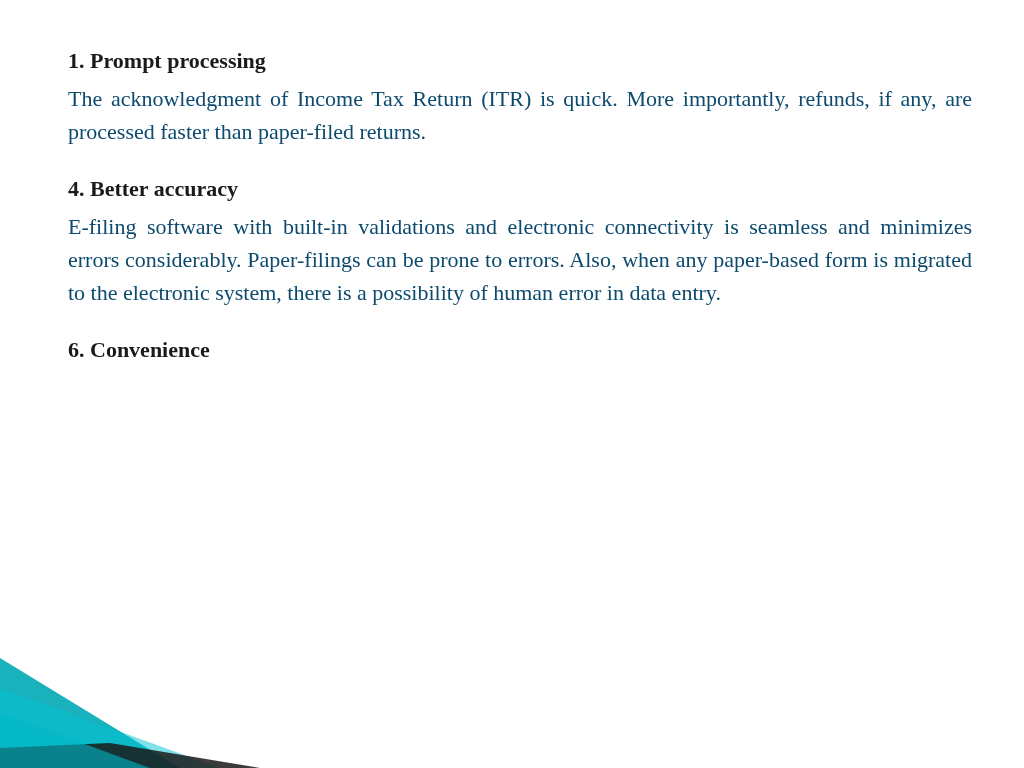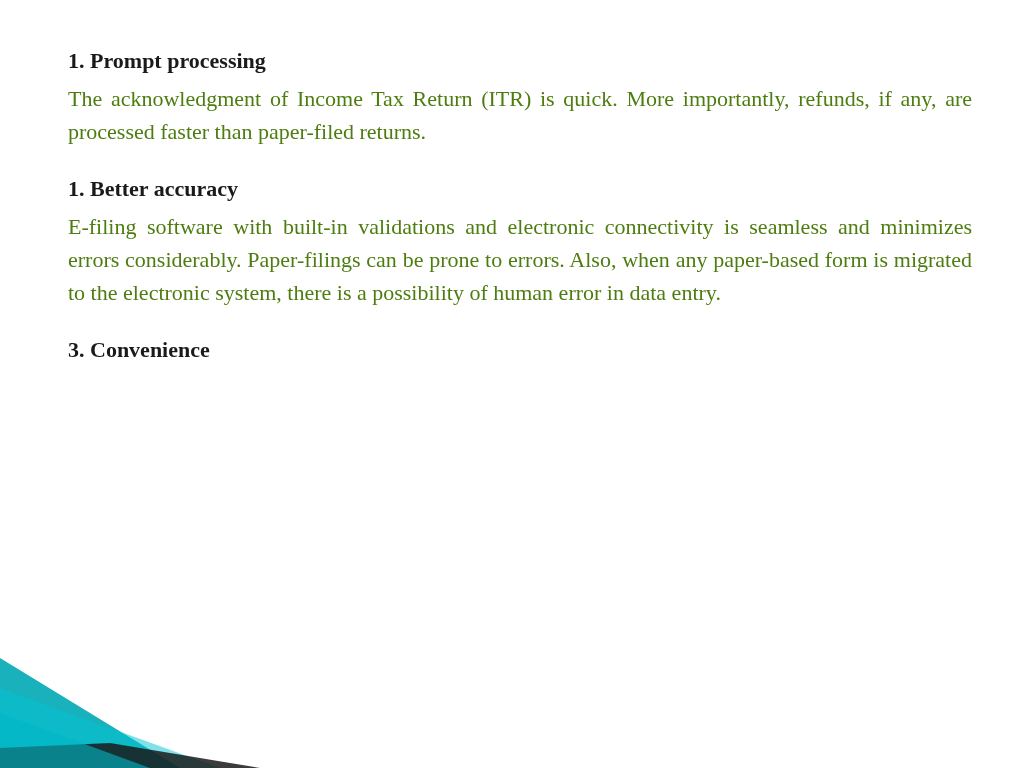--- a/index.html
+++ b/index.html
@@ -38,21 +38,21 @@
     .section-heading {
       font-size: 22px;
       font-weight: bold;
       color: #1a1a1a;
       margin-bottom: 8px;
       font-family: "Times New Roman", Times, serif;
     }
 
     .section-body {
       font-size: 22px;
-      color: #4d7c0f;
+      color: #0c4a6e;
       text-align: justify;
       line-height: 1.5;
       font-family: "Times New Roman", Times, serif;
     }
 
     
     .corner-decoration {
       position: absolute;
       bottom: 0;
       left: 0;
@@ -72,26 +72,26 @@
 <div class="slide-container">
 
   <div class="content-area">
 
     <div class="section">
       <div class="section-heading">1. Prompt processing</div>
       <div class="section-body">The acknowledgment of Income Tax Return (ITR) is quick. More importantly, refunds, if any, are processed faster than paper-filed returns.</div>
     </div>
 
     <div class="section">
-      <div class="section-heading">1. Better accuracy</div>
+      <div class="section-heading">4. Better accuracy</div>
       <div class="section-body">E-filing software with built-in validations and electronic connectivity is seamless and minimizes errors considerably. Paper-filings can be prone to errors. Also, when any paper-based form is migrated to the electronic system, there is a possibility of human error in data entry.</div>
     </div>
 
     <div class="section">
-      <div class="section-heading">3. Convenience</div>
+      <div class="section-heading">6. Convenience</div>
     </div>
 
   </div>
 
   <div class="corner-decoration">
     <svg viewBox="0 0 280 130" xmlns="http://www.w3.org/2000/svg">
 
       <polygon points="0,130 180,130 0,20" fill="#00a8b5" opacity="0.9"></polygon>
 
       <polygon points="0,130 220,130 0,50" fill="#00c4d4" opacity="0.5"></polygon>

